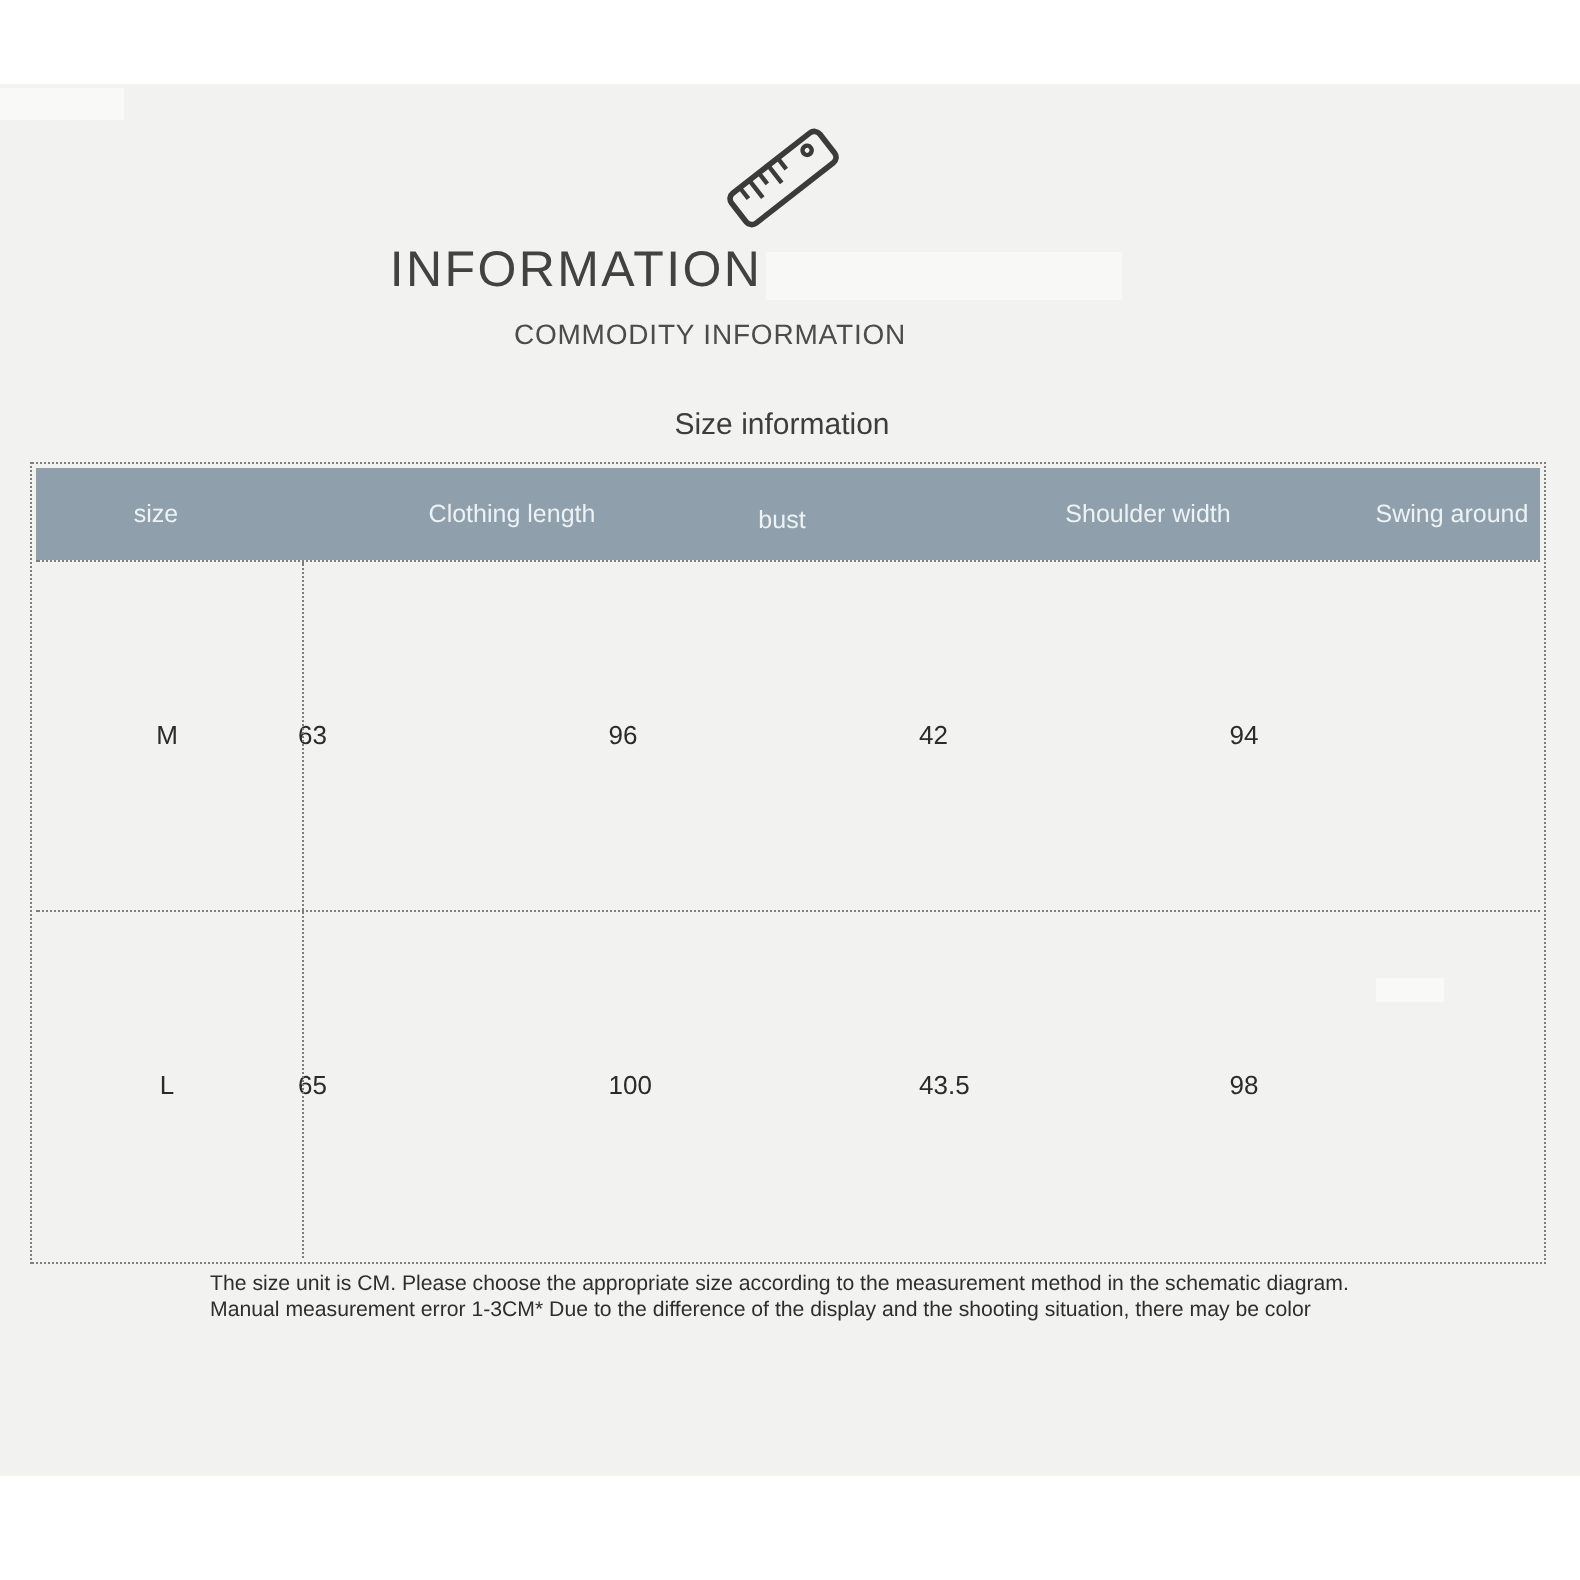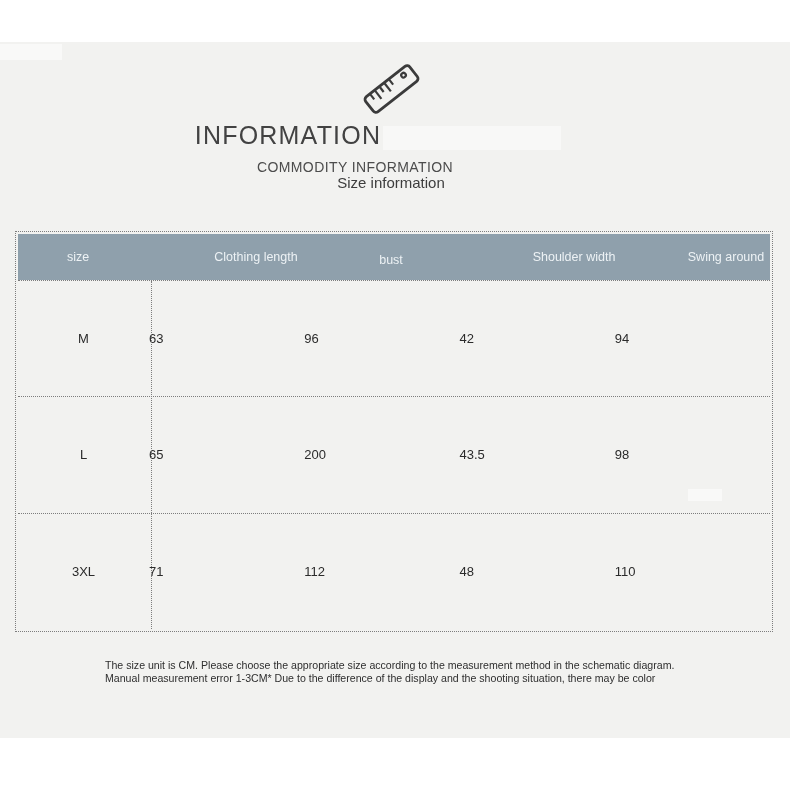--- a/index.html
+++ b/index.html
@@ -52,21 +52,21 @@
     top: 159px;
     left: 355px;
     transform: translateX(-50%);
     font-size: 14px;
     letter-spacing: 0.4px;
     color: #4c4c4c;
     white-space: nowrap;
   }
   .section-title {
     position: absolute;
-    top: 174px;
+    top: 204px;
     left: 391px;
     transform: translateX(-50%);
     font-size: 15px;
     color: #3d3d3d;
     white-space: nowrap;
   }
   
   .size-table {
     position: absolute;
     left: 15px;
@@ -122,21 +122,21 @@
     left: 133px;
     top: 0;
     bottom: 0;
     width: 0;
     border-left: 1px dotted var(--dot, #7d7d7d);
   }
   
   .footer-note {
     position: absolute;
     left: 105px;
-    top: 659px;
+    top: 636px;
     font-size: 10.6px;
     line-height: 13.4px;
     color: #2e2e2e;
   }
   .footer-note div { white-space: nowrap; }
   
   .patch {
     position: absolute;
     background: rgba(255, 255, 255, 0.45);
     pointer-events: none;
@@ -187,30 +187,23 @@
     <div class="trow">
           <div class="tcell first">M</div>
           <div class="tcell">63</div>
           <div class="tcell">96</div>
           <div class="tcell">42</div>
           <div class="tcell">94</div>
         </div>
         <div class="trow">
           <div class="tcell first">L</div>
           <div class="tcell">65</div>
-          <div class="tcell">200</div>
+          <div class="tcell">100</div>
           <div class="tcell">43.5</div>
           <div class="tcell">98</div>
-        </div>
-        <div class="trow">
-          <div class="tcell first">3XL</div>
-          <div class="tcell">71</div>
-          <div class="tcell">112</div>
-          <div class="tcell">48</div>
-          <div class="tcell">110</div>
         </div>
       </div>
   </div>
 
   <div class="footer-note">
     <div>The size unit is CM. Please choose the appropriate size according to the measurement method in the schematic diagram.</div>
     <div>Manual measurement error 1-3CM* Due to the difference of the display and the shooting situation, there may be color</div>
   </div>
 
 </div>

